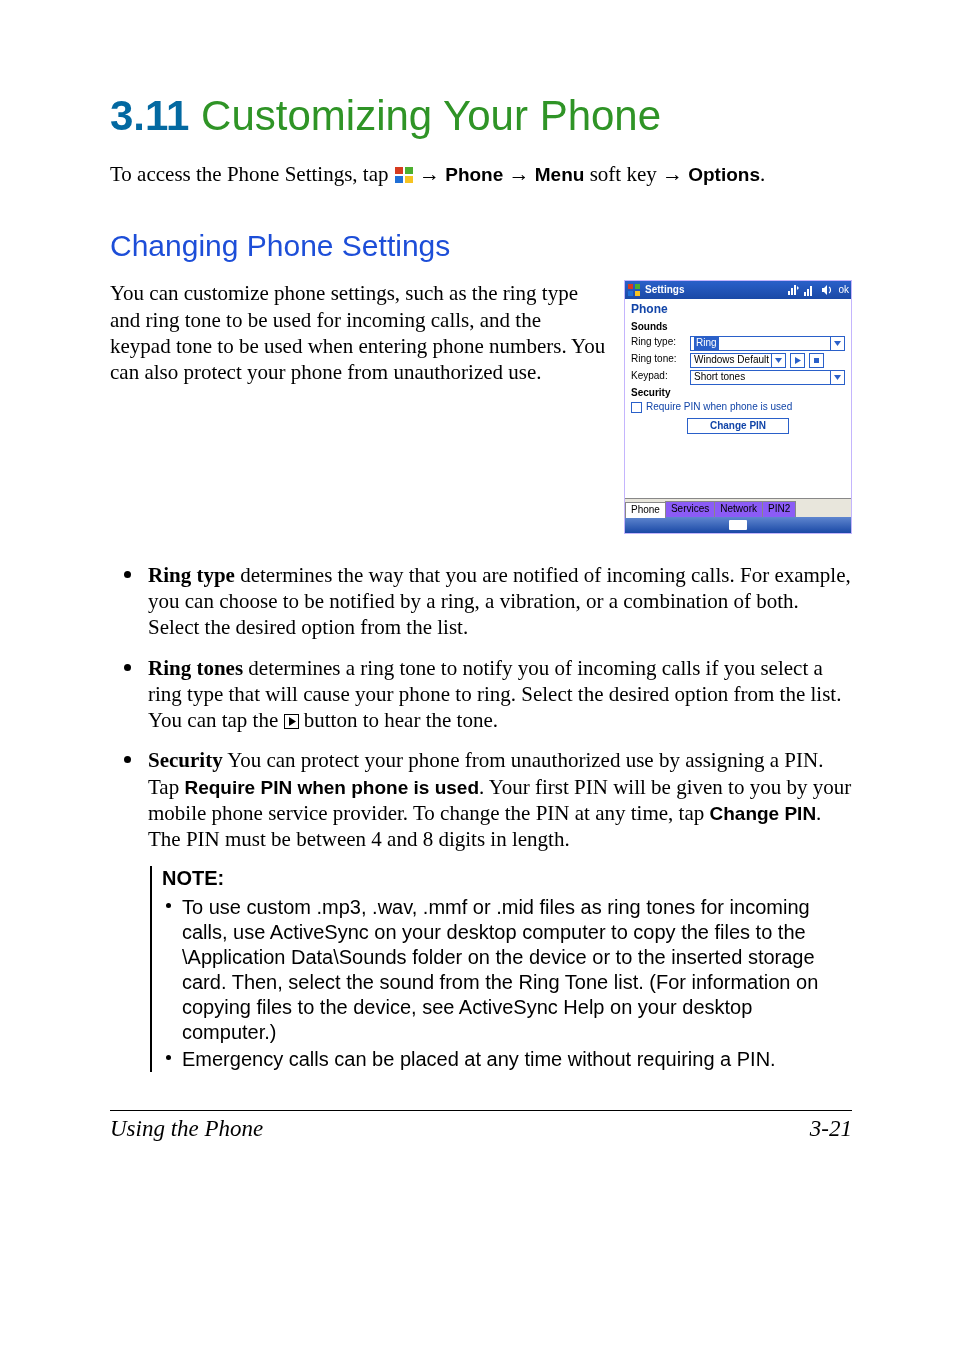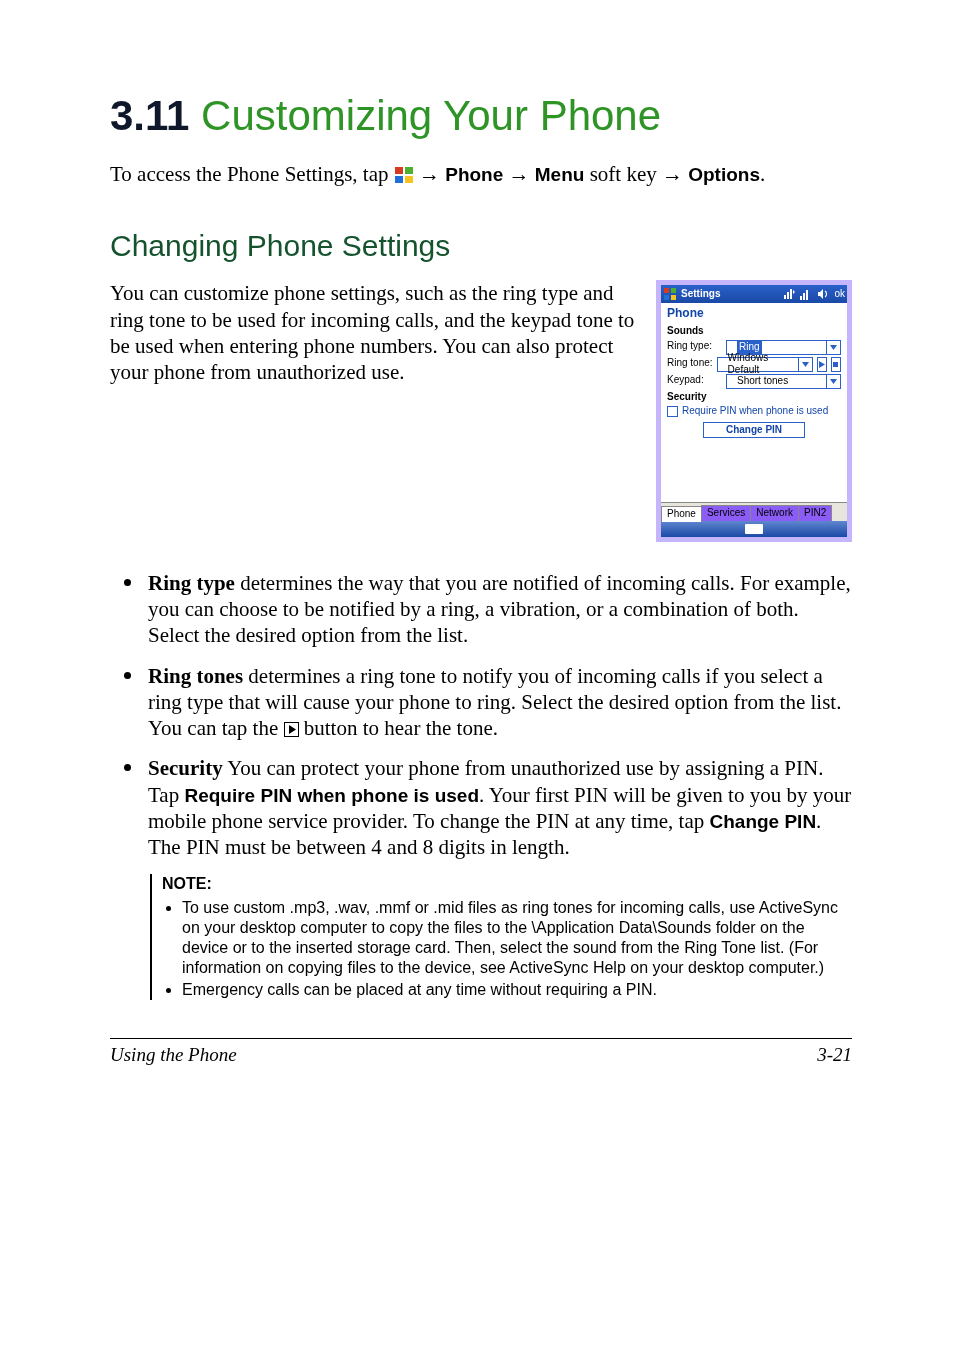--- a/index.html
+++ b/index.html
@@ -20,21 +20,21 @@
     box-sizing: border-box;
   }
   h1.section-title {
     margin: 0 0 18px 0;
     font-family: Arial, Helvetica, sans-serif;
     font-weight: 400;
     font-size: 42px;
     color: #2f9426;
   }
   h1.section-title .sec-num {
-    color: #0f172a;
+    color: #0369a1;
     font-weight: 700;
   }
   .access-line {
     margin: 16px 0 40px 0;
   }
   .arrow {
     font-family: Arial, Helvetica, sans-serif;
     font-weight: 700;
   }
   .start-icon {
@@ -52,37 +52,37 @@
   .bold-sans {
     font-family: Arial, Helvetica, sans-serif;
     font-weight: 700;
     font-size: 19px;
   }
   h2.sub-title {
     margin: 24px 0 16px 0;
     font-family: Arial, Helvetica, sans-serif;
     font-weight: 400;
     font-size: 30px;
-    color: #14532d;
+    color: #1d4ed8;
   }
   .two-col {
     display: flex;
     align-items: flex-start;
     gap: 18px;
     margin-bottom: 28px;
   }
   .two-col .left {
     flex: 1;
   }
   .two-col .left p {
     margin: 0 0 12px 0;
   }
   .screenshot {
-    width: 196px;
-    border: 5px solid #c4b5fd;
+    width: 228px;
+    border: 1px solid #c4b5fd;
     font-family: Tahoma, Arial, sans-serif;
     font-size: 10px;
     color: #000;
     box-sizing: border-box;
   }
   .ss-titlebar {
     height: 18px;
     background: linear-gradient(#2a60c9, #1a49a6);
     color: #fff;
     display: flex;
@@ -136,21 +136,21 @@
   }
   .ss-row .lbl {
     width: 55px;
     white-space: nowrap;
   }
   .ss-select, .ss-select-narrow {
     border: 1px solid #2a60c9;
     height: 15px;
     display: flex;
     align-items: center;
-    padding: 0 10px;
+    padding: 0 3px;
     box-sizing: border-box;
     background: #fff;
     position: relative;
     flex: 1;
   }
   .ss-select-highlight {
     background: #2a60c9;
     color: #fff;
   }
   .ss-select .dd, .ss-select-narrow .dd {
@@ -255,35 +255,35 @@
     left: 4px; top: 8px;
     width: 5px; height: 5px;
     background: #000;
     border-radius: 50%;
   }
   .note-block {
     margin-left: 40px;
     border-left: 2px solid #000;
     padding: 0 0 0 10px;
     font-family: Arial, Helvetica, sans-serif;
-    font-size: 16px;
+    font-size: 20px;
     line-height: 1.25;
   }
   .note-block .note-label {
     font-weight: 700;
     margin-bottom: 4px;
   }
   .footer {
     margin-top: 38px;
     border-top: 1.5px solid #000;
     display: flex;
     justify-content: space-between;
     font-style: italic;
     padding-top: 4px;
-    font-size: 19px;
+    font-size: 23px;
   }
   .footer .pn {
     font-style: italic;
   }
 </style>
 </head>
 <body>
 
 <div class="page">
 

